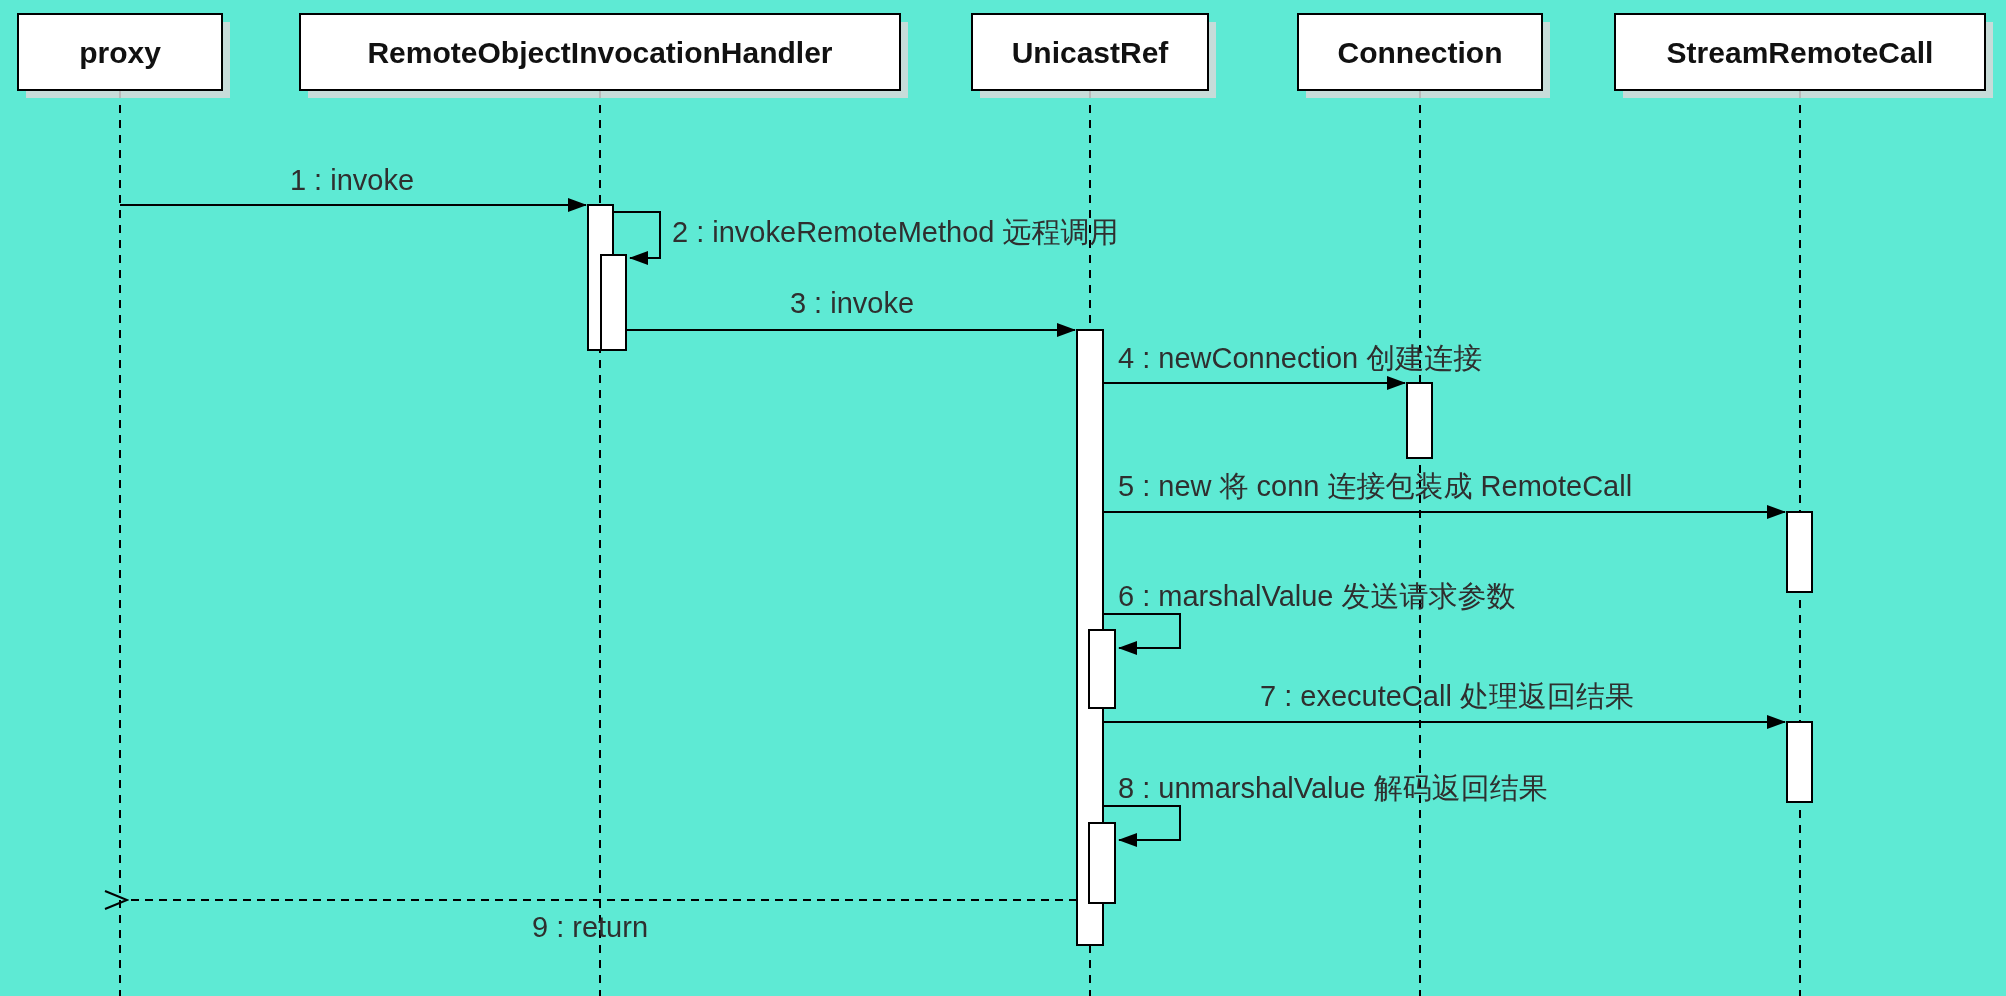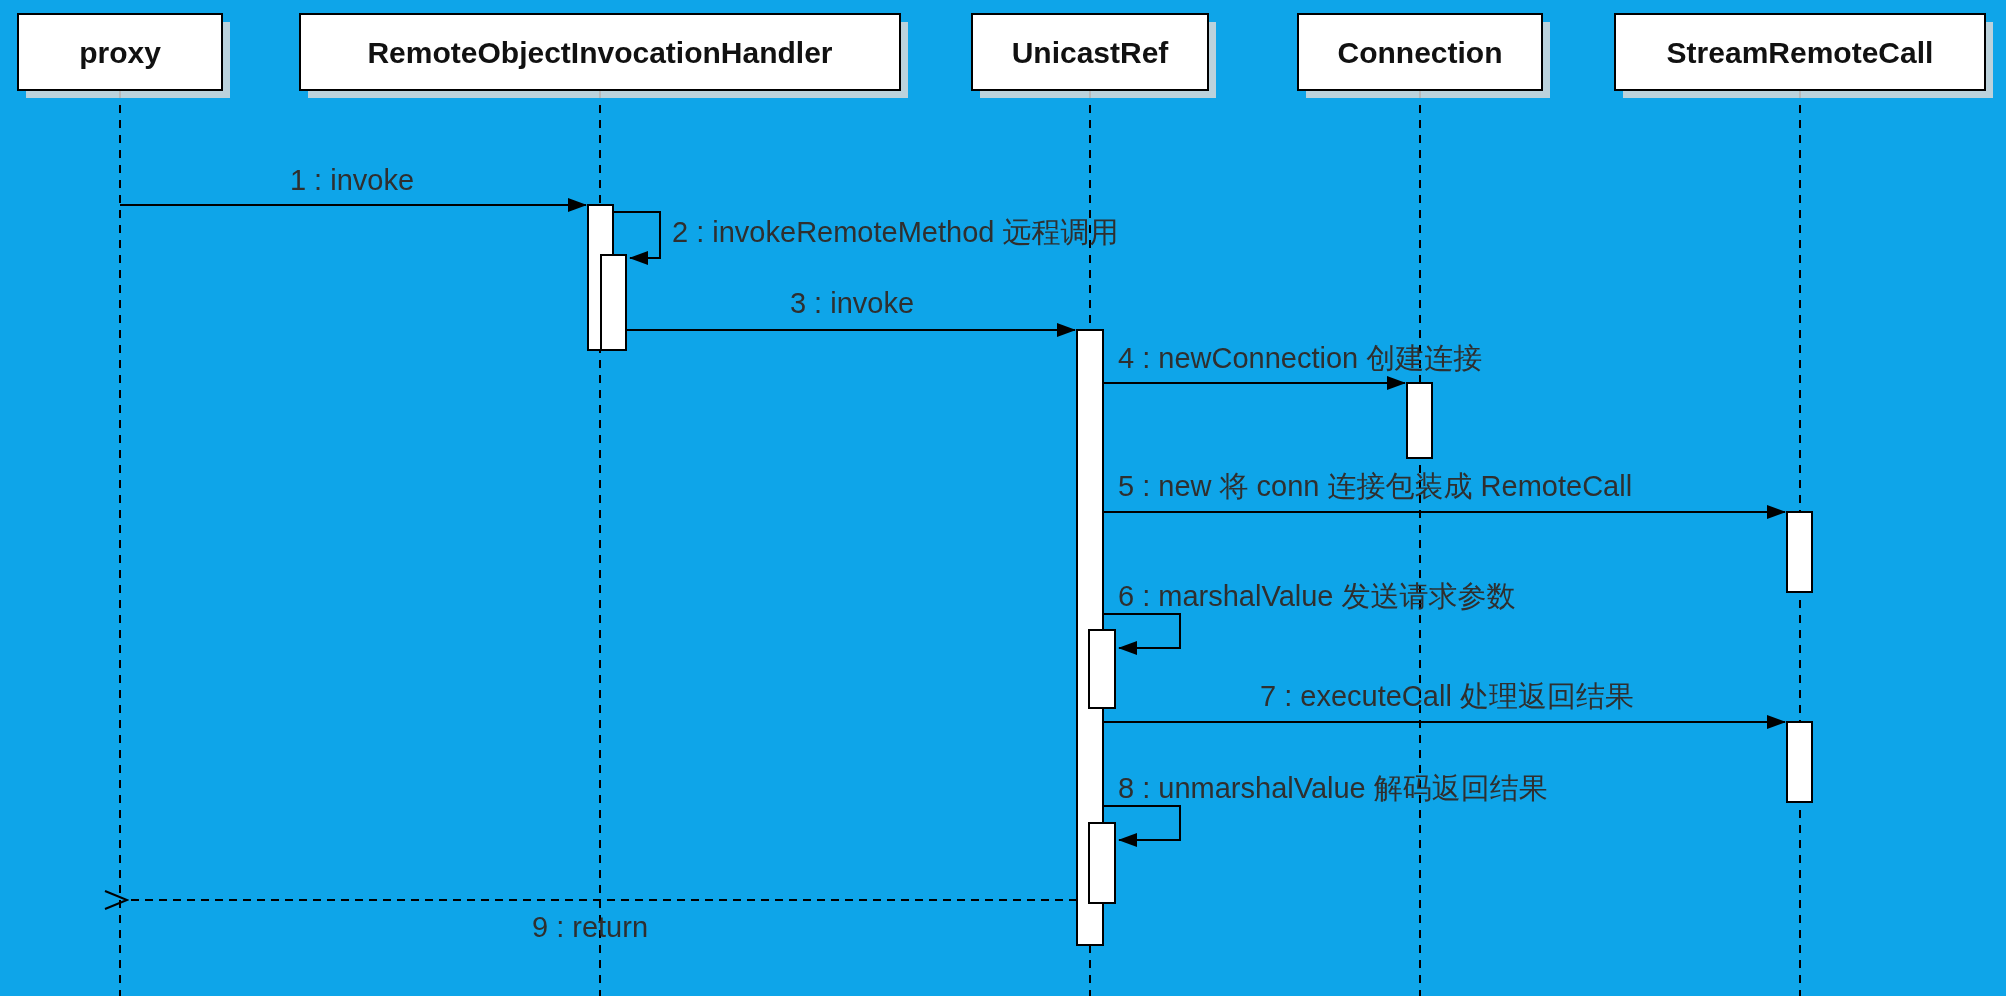--- a/index.html
+++ b/index.html
@@ -1,16 +1,16 @@
 <!DOCTYPE html>
 <html><head>
 <meta charset="utf-8">
 <style>
   html, body { margin: 0; padding: 0; background: #ffffff; }
-  #stage { position: relative; width: 2006px; height: 996px; background: #0ea5e9; overflow: hidden; }
+  #stage { position: relative; width: 2006px; height: 996px; background: #5eead4; overflow: hidden; }
   svg { display: block; }
   .p-label { font-family: "Liberation Sans", "DejaVu Sans", sans-serif; font-size: 30px; font-weight: bold; fill: #111111; text-anchor: middle; }
   .m-label { font-family: "Liberation Sans", "DejaVu Sans", sans-serif; font-size: 29px; fill: #2f2f2f; }
   .m-label.mid { text-anchor: middle; }
   .box { fill: #ffffff; stroke: #000000; stroke-width: 2; }
   .shadow { fill: #d9d9d9; opacity: 0.85; }
   .life { stroke: #000000; stroke-width: 2; stroke-dasharray: 8 7; fill: none; }
   .act { fill: #ffffff; stroke: #000000; stroke-width: 2; }
   .msg { stroke: #000000; stroke-width: 2; fill: none; }
   .msg.dashed { stroke-dasharray: 8 6; }

